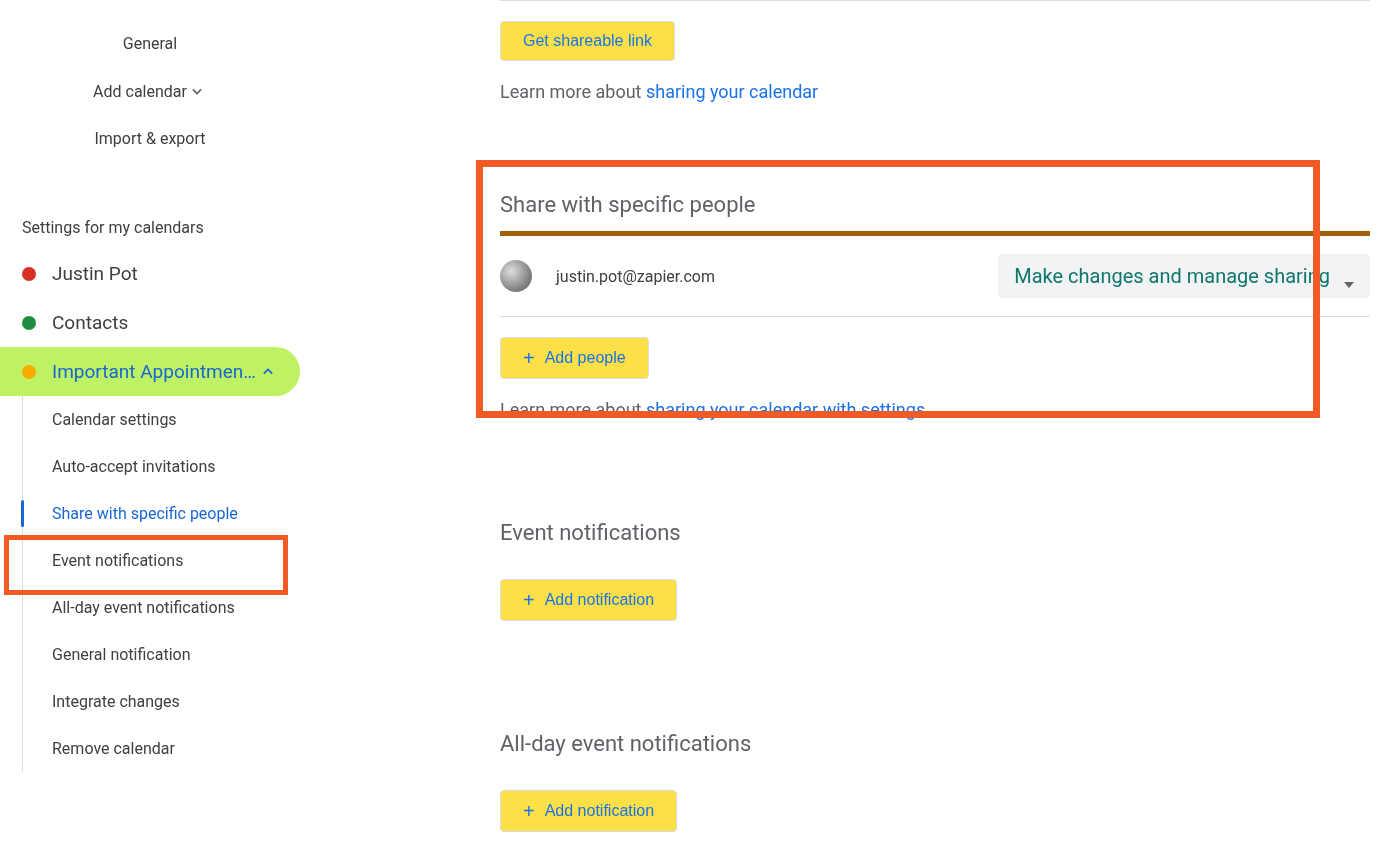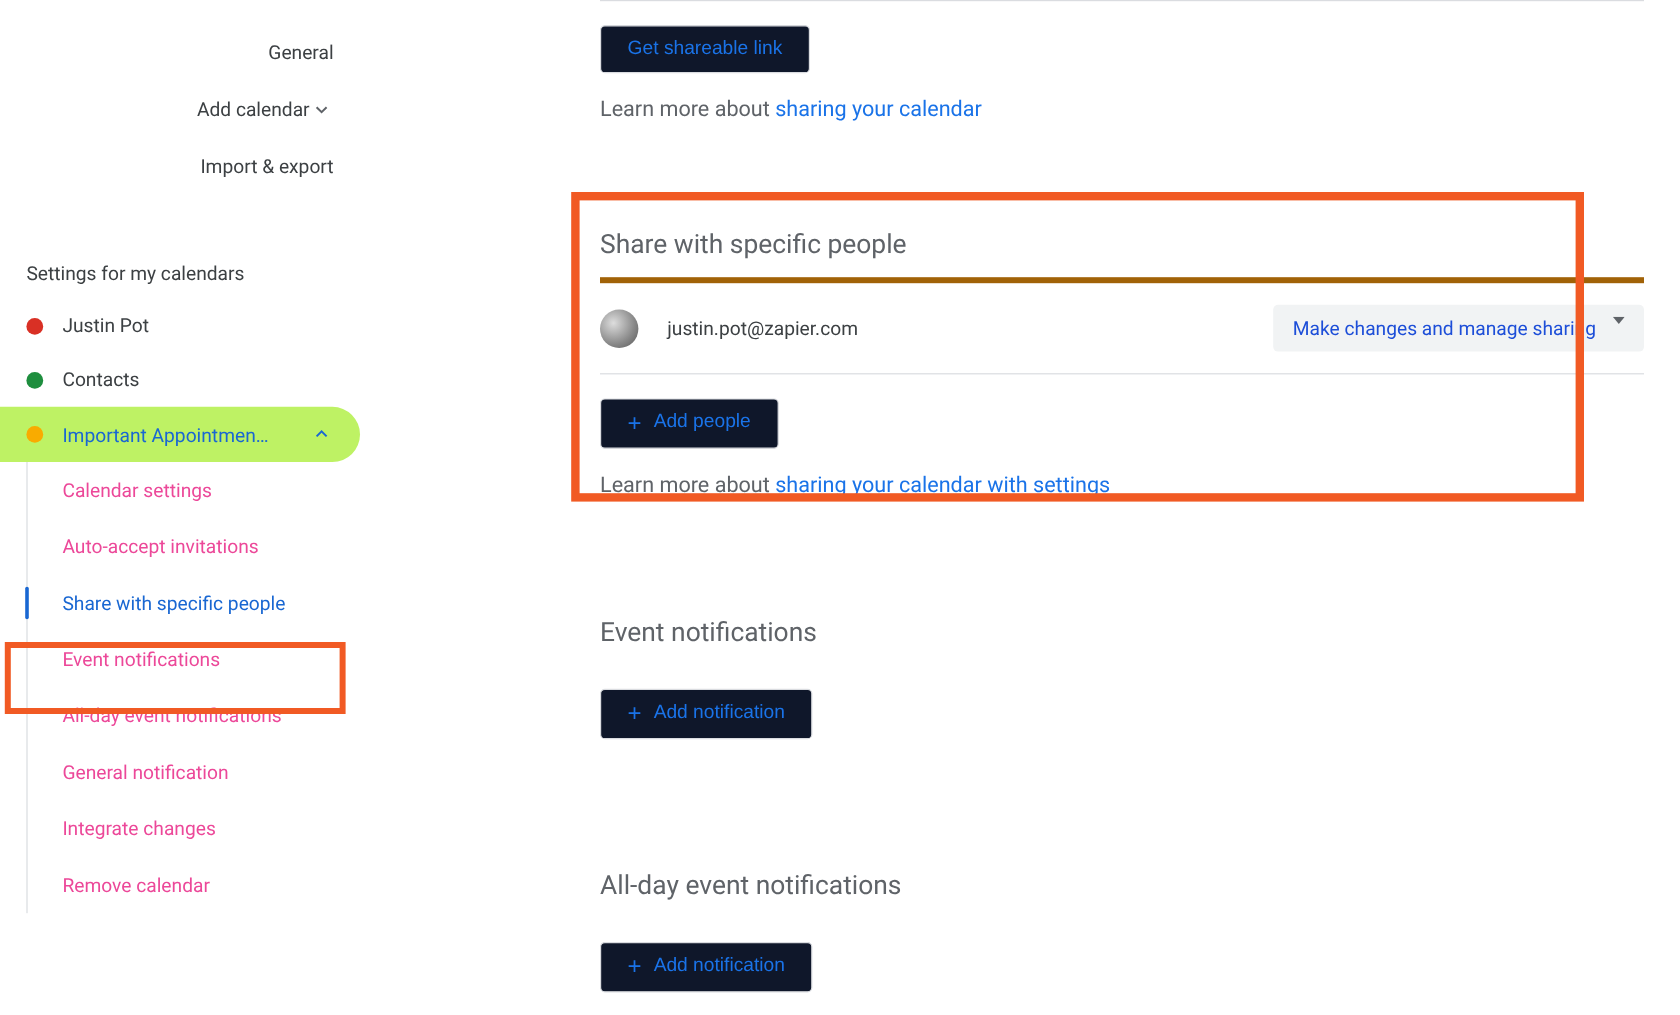--- a/index.html
+++ b/index.html
@@ -20,37 +20,37 @@
       height: 100%;
     }
     .sidebar {
       width: 300px;
       padding-top: 20px;
       flex-shrink: 0;
     }
     .sidebar-top-item {
       display: flex;
       align-items: center;
-      justify-content: flex-end;
+      justify-content: center;
       padding: 14px 22px;
       font-size: 16px;
       color: #3c4043;
       cursor: pointer;
     }
     .sidebar-section-title {
       padding: 16px 22px 12px 22px;
       font-size: 16px;
       color: #3c4043;
       margin-top: 40px;
     }
     .calendar-item {
       display: flex;
       align-items: center;
       padding: 13px 22px;
-      font-size: 16px;
+      font-size: 19px;
       color: #3c4043;
       cursor: pointer;
     }
     .calendar-item.selected {
       background: #bef264;
       color: #1967d2;
       border-radius: 0 25px 25px 0;
       justify-content: space-between;
     }
     .calendar-item.selected .cal-label {
@@ -82,21 +82,21 @@
       position: absolute;
       left: 22px;
       top: 0;
       bottom: 0;
       width: 1px;
       background: #dadce0;
     }
     .sub-item {
       padding: 14px 22px 14px 52px;
       font-size: 16px;
-      color: #ec4899;
+      color: #404040;
       cursor: pointer;
       position: relative;
     }
     .sub-item.active {
       color: #1967d2;
     }
     .sub-item.active::before {
       content: '';
       position: absolute;
       left: 21px;
@@ -115,28 +115,29 @@
       flex: 1;
       padding: 0 30px 0 200px;
       position: relative;
     }
     .section-divider {
       border-top: 1px solid #dadce0;
       margin-top: 0;
     }
     .outlined-button {
       display: inline-flex;
+      align-items: center;
       border: 1px solid #dadce0;
       border-radius: 4px;
       padding: 10px 22px;
       color: #1a73e8;
       font-size: 16px;
       font-weight: 500;
       cursor: pointer;
-      background: #0f172a;
+      background: #fde047;
       margin-top: 20px;
     }
     .outlined-button .plus {
       margin-right: 10px;
       font-size: 20px;
       line-height: 1;
     }
     .learn-more {
       font-size: 18px;
       color: #5f6368;
@@ -181,24 +182,24 @@
     }
     .email-text {
       flex: 1;
       font-size: 16px;
       color: #3c4043;
     }
     .permission-select {
       background: #f1f3f4;
       border-radius: 4px;
       padding: 10px 16px;
-      color: #1d4ed8;
-      font-size: 16px;
+      color: #0f766e;
+      font-size: 20px;
       display: inline-flex;
-      align-items: flex-start;
+      align-items: flex-end;
       cursor: pointer;
     }
     .permission-select .tri {
       margin-left: 14px;
     }
     .notif-section {
       margin-top: 100px;
     }
     .allday-section {
       margin-top: 110px;

